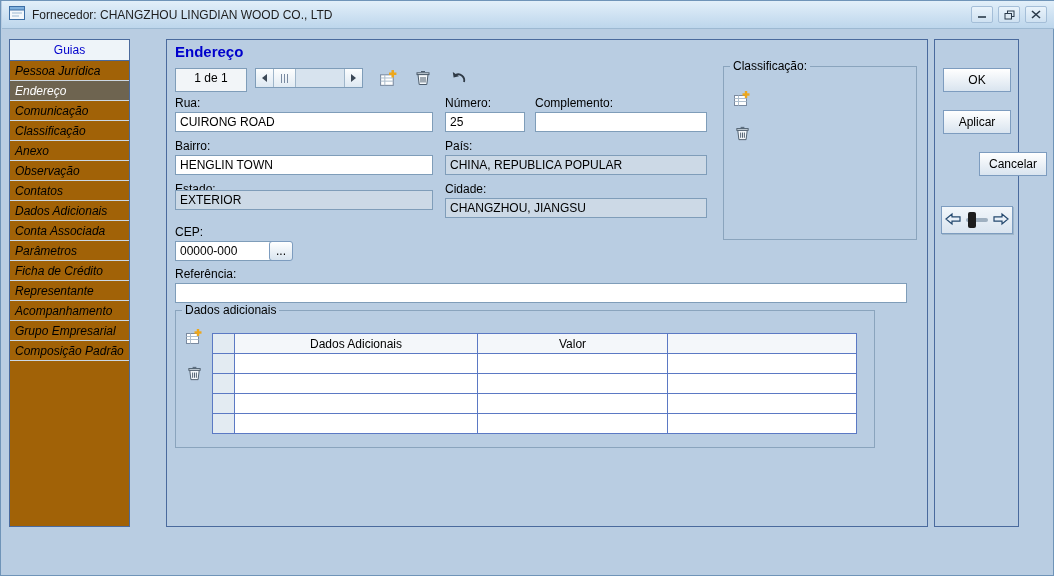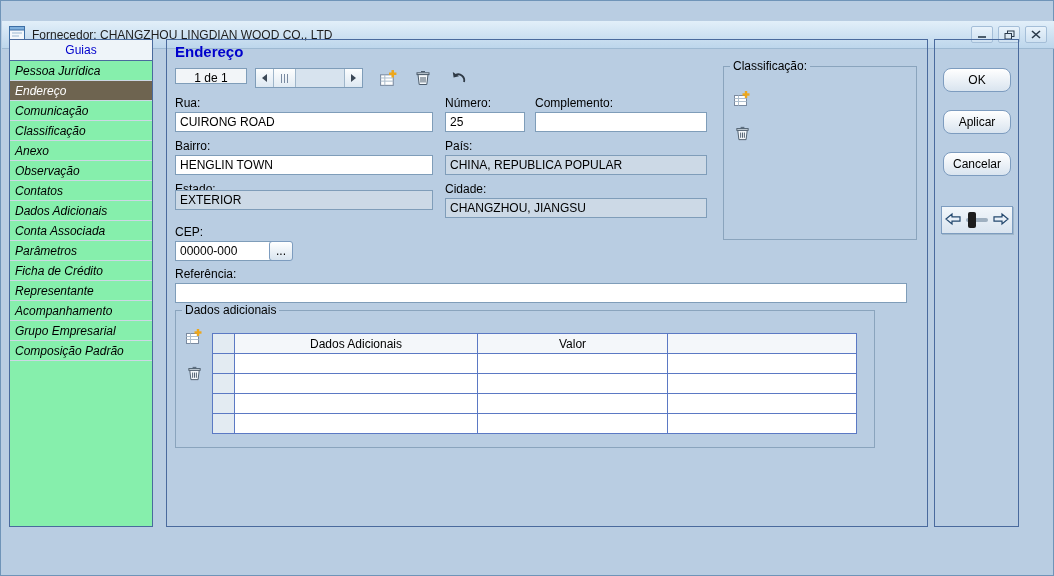--- a/index.html
+++ b/index.html
@@ -5,42 +5,42 @@
   * { margin:0; padding:0; box-sizing:border-box; }
   html,body { width:1054px; height:576px; overflow:hidden; }
   body { font-family:"Liberation Sans", sans-serif; font-size:12px; color:#000; background:#8aa8c4; }
 
   .window { position:absolute; left:0; top:0; width:1054px; height:576px;
             background:#b9cde2; border:1px solid #6f94b8; }
 
   
   .titlebar { position:absolute; left:1px; top:0; width:1052px; height:28px;
               background:linear-gradient(#e2eff9,#bdd6ec); border-bottom:1px solid #9db9d2;
-              display:flex; align-items:center; padding:0 7px;margin-top:20px; }
+              display:flex; align-items:center; padding:0 7px; }
   .title-text { margin-left:7px; color:#1d1d1d; }
   .win-controls { margin-left:auto; display:flex; gap:5px; }
   .win-btn { width:22px; height:17px; display:flex; align-items:center; justify-content:center;
              border:1px solid #a4bed8; border-radius:2px; background:linear-gradient(#e9f3fb,#cfe1f1); cursor:pointer; }
 
   
   .panel { position:absolute; border:1px solid #4a6a9d; }
-  .sidebar { left:8px; top:38px; width:144px; height:488px; background:#86efac; }
+  .sidebar { left:8px; top:38px; width:121px; height:488px; background:#a16207; }
   .main    { left:165px; top:38px; width:762px; height:488px; }
   .rightbar{ left:933px; top:38px; width:85px; height:488px; }
 
   
   .sb-header { height:21px; line-height:21px; text-align:center; color:#0000cc;
                background:#eef4f9; border-bottom:1px solid #4a6a9d; }
   .sb-item { height:20px; line-height:20px; padding-left:5px; border-bottom:1px solid #ccd8e4; cursor:default; white-space:nowrap;font-style:italic; }
   .sb-item.sel { background:#6e6450; color:#fff; }
 
   
   .main-title { position:absolute; left:8px; top:3px; font-size:15px; font-weight:bold; color:#0000cc; }
 
-  .pos-box { position:absolute; left:8px; top:28px; width:72px; height:16px;
+  .pos-box { position:absolute; left:8px; top:28px; width:72px; height:24px;
              background:#f2f5f8; border:1px solid #7f9db9; text-align:center; line-height:18px; }
   .scrollctl { position:absolute; left:88px; top:28px; width:108px; height:20px;
                border:1px solid #7f9db9; background:#d7e3ee; display:flex; }
   .scroll-btn { width:18px; height:100%; background:linear-gradient(#fbfdfe,#dde8f2);
                 border-right:1px solid #9fb6ca; display:flex; align-items:center; justify-content:center; cursor:pointer; }
   .scroll-btn.right { margin-left:auto; border-right:none; border-left:1px solid #9fb6ca; }
   .scroll-thumb { width:22px; height:100%; background:linear-gradient(#fdfefe,#e2ebf3);
                   border-right:1px solid #9fb6ca; display:flex; align-items:center; justify-content:center; gap:2px; cursor:pointer; }
   .scroll-track { flex:1; }
   .grip { display:block; width:1px; height:9px; background:#7a8aa0; }
@@ -69,24 +69,24 @@
              background:#fff; border:1px solid #5a6b7c; overflow:hidden; padding:1px 0; }
   .cl-item { line-height:14px; padding:0 3px; white-space:nowrap; cursor:default; }
 
   table.dgrid { position:absolute; left:36px; top:22px; border-collapse:collapse; background:#fff;
                 table-layout:fixed; }
   .dgrid th, .dgrid td { border:1px solid #5b79c4; height:20px; font-weight:normal; overflow:hidden; }
   .dgrid th { background:#f4f7fa; text-align:center; }
   .dgrid .c0 { background:#e3ebf2; }
 
   
-  .btn { position:absolute; left:8px; width:68px; height:24px; border:1px solid #7d9cbf; border-radius:8px;
+  .btn { position:absolute; left:8px; width:68px; height:24px; border:1px solid #7d9cbf; border-radius:0;
          background:linear-gradient(#ffffff,#d9e4ef); font:12px "Liberation Sans", sans-serif;
          text-align:center; cursor:pointer; }
-  #btn-ok { top:28px; } #btn-aplicar { top:70px; } #btn-cancelar { top:112px; }
+  #btn-ok { top:28px; } #btn-aplicar { top:70px; } #btn-cancelar { top:112px;margin-left:36px; }
   .recnav { position:absolute; left:6px; top:166px; width:72px; height:28px;
             border:1px solid #7d9cbf; background:linear-gradient(#f2f7fb,#d9e4ef);
             box-shadow:1px 1px 0 #9fb6ca; display:flex; align-items:center; justify-content:space-between; padding:0 3px; }
   .recnav-track { position:relative; width:22px; height:4px; background:#9fb0c0; border-radius:2px; }
   .recnav-thumb { position:absolute; left:2px; top:-6px; width:8px; height:16px; background:#1d1d1d; border-radius:2px; cursor:pointer; }
 </style>
 </head>
 <body>
 
 <div class="window">

